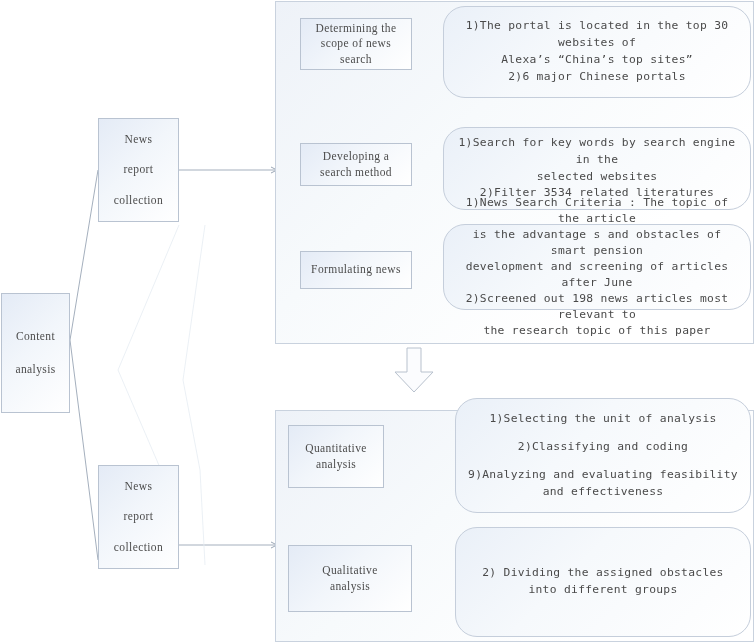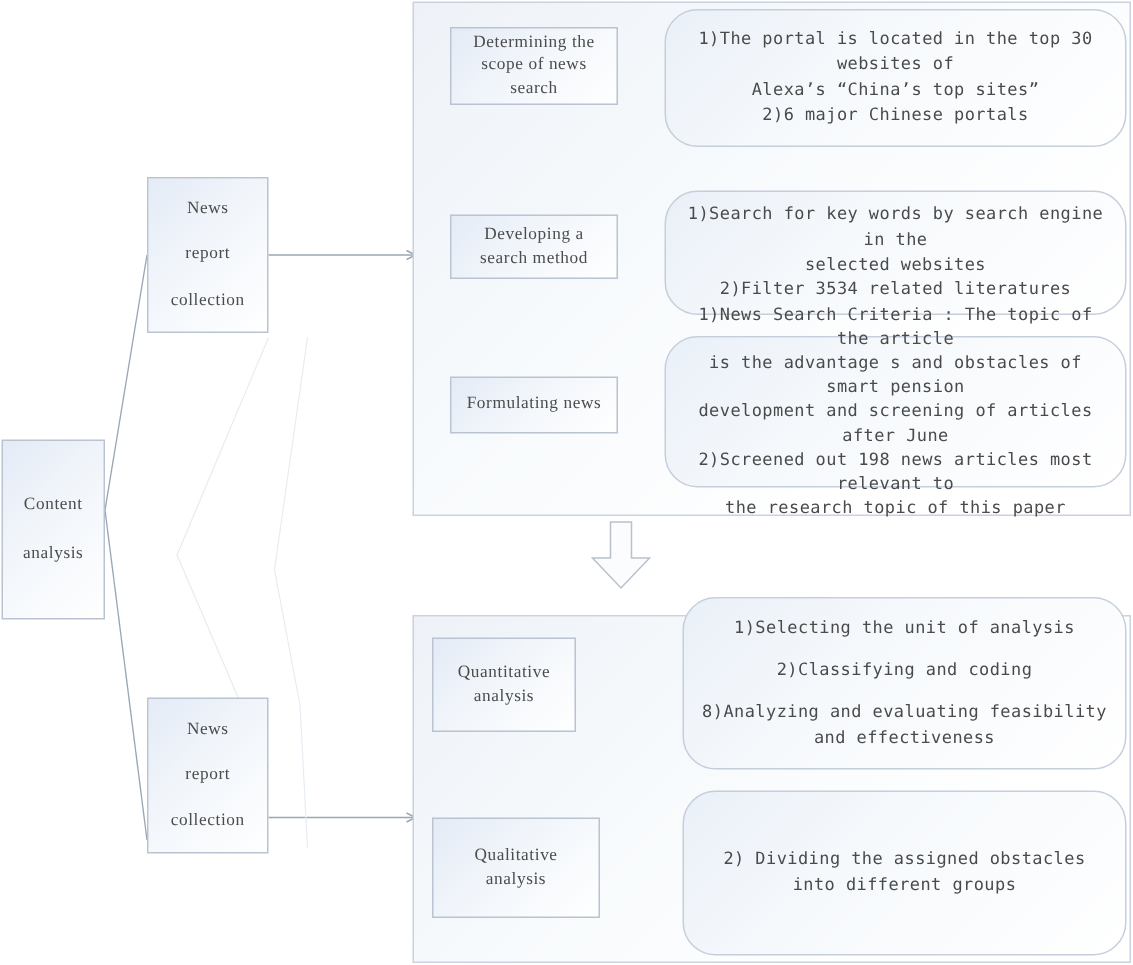--- a/index.html
+++ b/index.html
@@ -71,21 +71,21 @@
   #box-news-2 { left: 98px; top: 465px; width: 81px; height: 104px; }
   #box-news-1 .line, #box-news-2 .line { margin: 7.5px 0; }
 
   
   #box-stage-1 { left: 300px; top: 18px; width: 112px; height: 52px; }
   #box-stage-2 { left: 300px; top: 143px; width: 112px; height: 43px; }
   #box-stage-3 { left: 300px; top: 251px; width: 112px; height: 38px; }
 
   
   #box-stage-4 { left: 288px; top: 425px; width: 96px; height: 63px; }
-  #box-stage-5 { left: 288px; top: 545px; width: 112px; height: 67px; }
+  #box-stage-5 { left: 288px; top: 545px; width: 124px; height: 67px; }
 
   
   .callout {
     position: absolute;
     box-sizing: border-box;
     border: 1px solid #c5cedb;
     border-radius: 22px;
     background: linear-gradient(135deg, #eaf0f8 0%, #f6f9fc 40%, #ffffff 100%);
     color: #4a4a4a;
     font-size: 11.3px;
@@ -96,21 +96,21 @@
     align-items: center;
     justify-content: center;
     text-align: center;
     padding: 6px 12px;
   }
   .callout .ctext { display: block; width: 100%; }
   .callout.spread { justify-content: space-around; }
 
   #callout-1 { left: 443px; top: 6px;   width: 308px; height: 92px; }
   #callout-2 { left: 443px; top: 127px; width: 308px; height: 83px; }
-  #callout-3 { left: 443px; top: 224px; width: 308px; height: 101px; }
+  #callout-3 { left: 443px; top: 224px; width: 308px; height: 86px; }
   #callout-4 { left: 455px; top: 398px; width: 296px; height: 115px; }
   #callout-5 { left: 455px; top: 527px; width: 296px; height: 110px; }
 
   #callout-3 { line-height: 1.42; }
 </style>
 </head>
 <body>
 
 <div id="canvas">
 
@@ -208,20 +208,20 @@
     <span class="ctext">1)News Search Criteria : The topic of the article</span>
     <span class="ctext">is the advantage s and obstacles of smart pension</span>
     <span class="ctext">development and screening of articles after June</span>
     <span class="ctext">2)Screened out 198 news articles most relevant to</span>
     <span class="ctext">the research topic of this paper</span>
   </div>
 
   <div class="callout spread" id="callout-4">
     <span class="ctext">1)Selecting the unit of analysis</span>
     <span class="ctext">2)Classifying and coding</span>
-    <span class="ctext">8)Analyzing and evaluating feasibility and effectiveness</span>
+    <span class="ctext">9)Analyzing and evaluating feasibility and effectiveness</span>
   </div>
 
   <div class="callout spread" id="callout-5">
     <span class="ctext">2) Dividing the assigned obstacles into different groups</span>
   </div>
 
 </div>
 
 </body></html>

